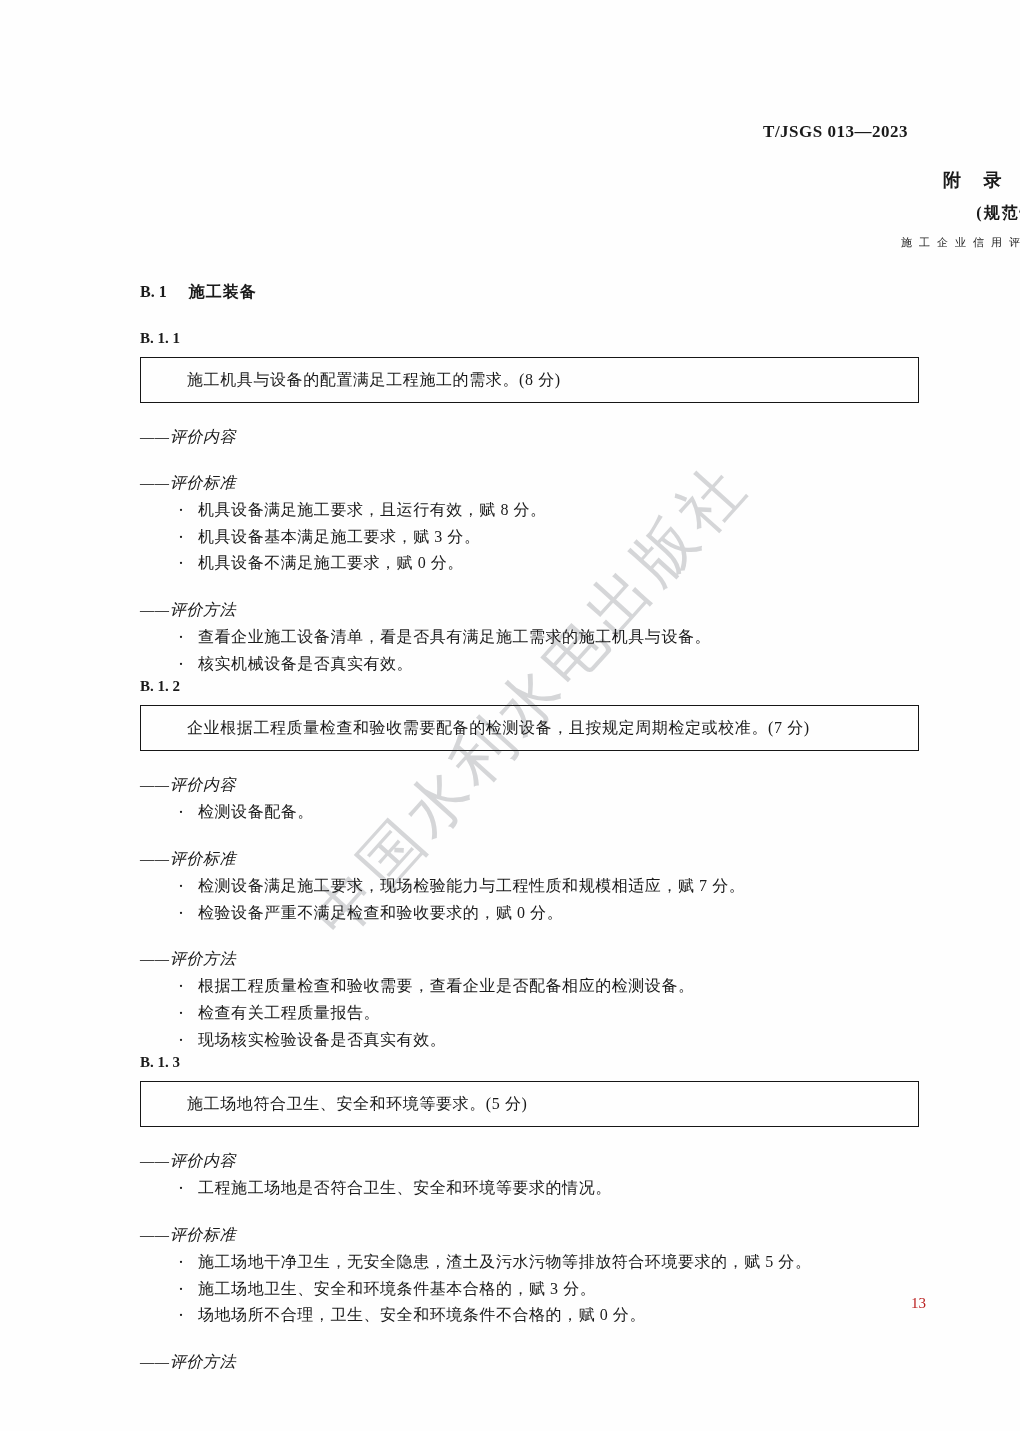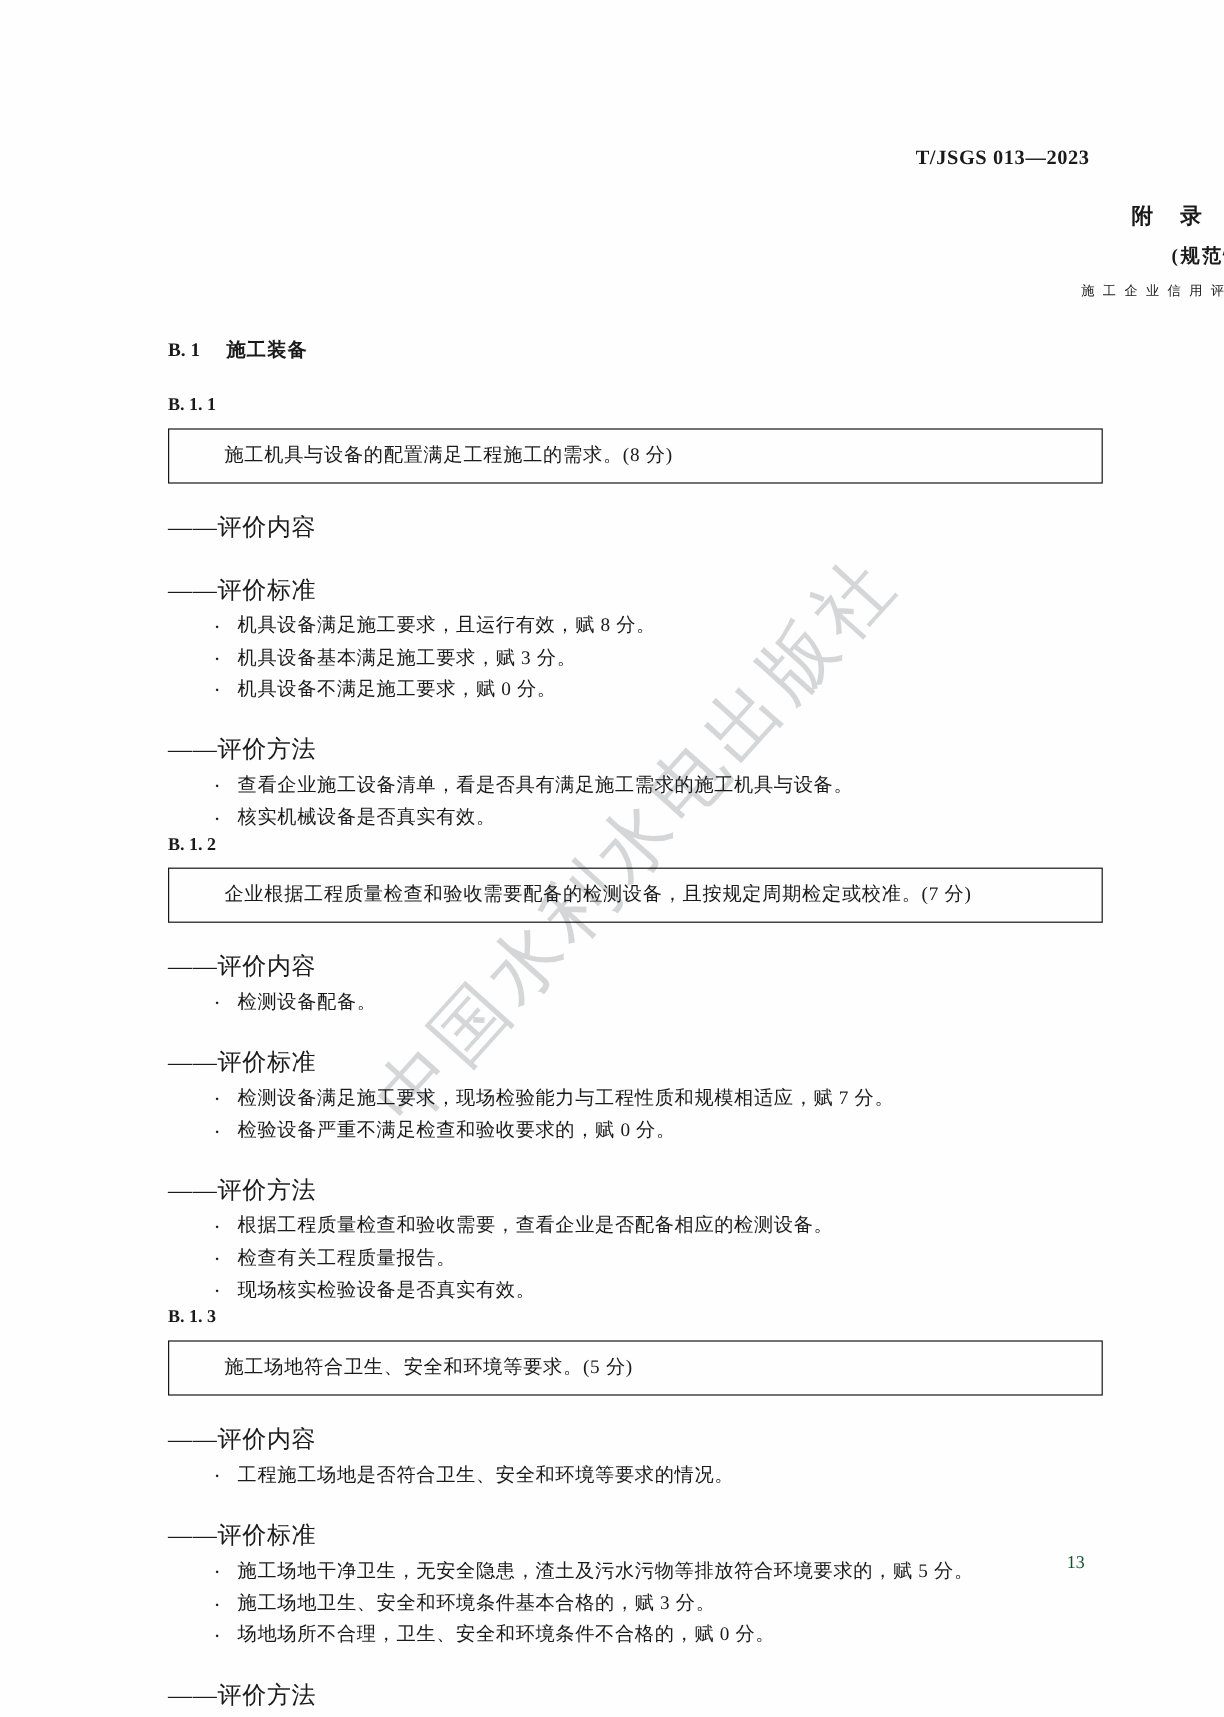--- a/index.html
+++ b/index.html
@@ -109,25 +109,26 @@
     box-sizing: border-box;
     width: 779px;
     padding: 11px 12px 11px 46px;
     font-size: 16px;
     letter-spacing: 0.6px;
     line-height: 1.35;
     margin-bottom: 9px;
     background: transparent;
   }
   .dash-item {
-    font-size: 20px;
+    font-size: 16px;
     letter-spacing: 0.6px;
     line-height: 1.5;
     margin: 22px 0 2px 0;
     padding-left: 0;
+    font-style: italic;
   }
   ul.bullets {
     list-style: none;
     margin: 0 0 0 0;
     padding: 0;
   }
   ul.bullets li {
     position: relative;
     font-size: 16px;
     letter-spacing: 0.55px;
@@ -138,25 +139,25 @@
   }
   ul.bullets li::before {
     content: "·";
     position: absolute;
     left: 38px;
     top: -1px;
     font-size: 18px;
   }
   .page-number {
     position: absolute;
-    right: 116px;
+    right: 94px;
     top: 1295px;
     font-size: 15px;
     font-family: "Liberation Serif", serif;
-    color: #14532d;
+    color: #b91c1c;
     margin-left: 28px;
   }
 </style>
 </head>
 <body>
 
 <div class="page">
 
   <div class="watermark">
     <div class="watermark-text">中国水利水电出版社</div>

